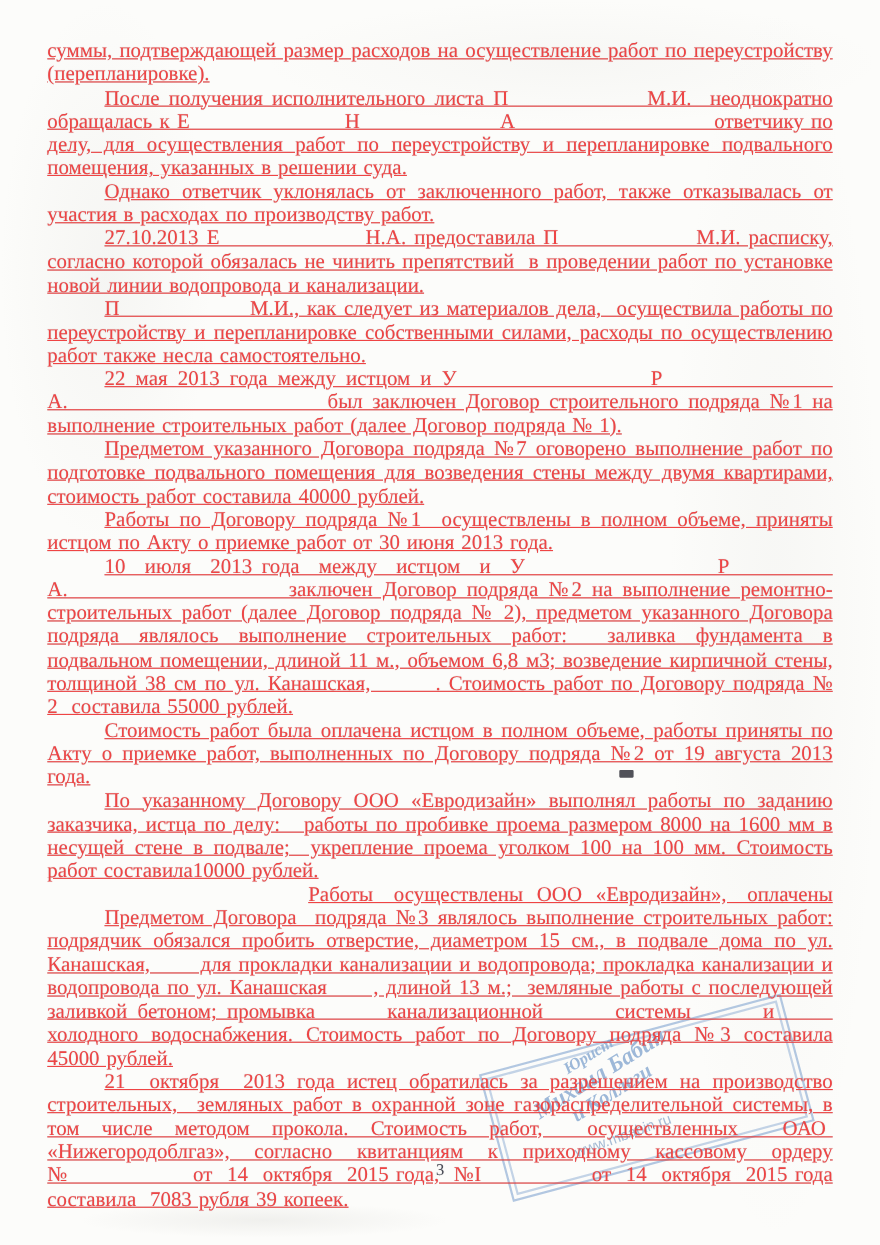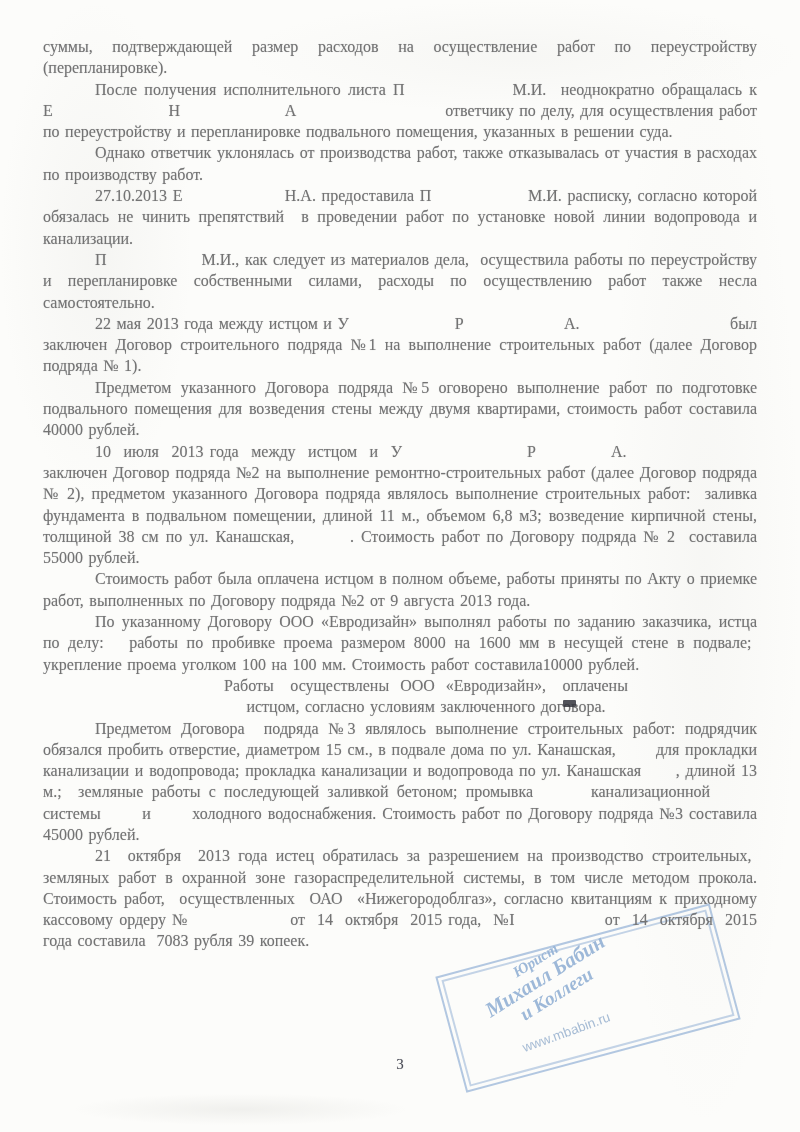--- a/index.html
+++ b/index.html
@@ -10,27 +10,28 @@
       radial-gradient(closest-side at 12% 22%, rgba(185,185,178,.10), transparent),
       radial-gradient(closest-side at 88% 50%, rgba(185,185,178,.08), transparent),
       radial-gradient(closest-side at 30% 98%, rgba(165,165,158,.14), transparent 70%),
       radial-gradient(closest-side at 65% 5%, rgba(185,185,178,.08), transparent);
     font-family:"Liberation Serif","DejaVu Serif",serif;
   }
 
   
   .text-block {
     position:absolute; left:43px; top:36px; width:714px;
-    color:#737373; font-size:16px; line-height:21.3px;
+    color:#ef4444; font-size:19px; line-height:21.3px;
     text-shadow:0 0 1px rgba(66,68,78,.30);
     z-index:2;
+    text-decoration:underline;
   }
   .text-block p { margin:0; text-align:justify; word-spacing:1.5px; }
   .text-block p.indent { text-indent:52px; }
-  .text-block p.nojust { text-align:center; }
+  .text-block p.nojust { text-align:right; }
 
   .page-number {
     position:absolute; top:1056px; left:0; width:800px; text-align:center;
     color:#4a4c56; font-size:15px; z-index:2;
     text-shadow:0 0 1px rgba(66,68,78,.3);
   }
 
   
   .blot {
     position:absolute; left:563px; top:700px; width:13px; height:7px;
@@ -72,29 +73,29 @@
     <div class="l1">Юрист</div>
     <div class="l2">Михаил Бабин</div>
     <div class="l3">и Коллеги</div>
   </div>
   <div class="stamp-url">www.mbabin.ru</div>
 </div>
 
 <div class="text-block">
   <p>суммы, подтверждающей размер расходов на осуществление работ по переустройству (перепланировке).</p>
   <p class="indent">После получения исполнительного листа П&nbsp;&nbsp;&nbsp;&nbsp;&nbsp;&nbsp;&nbsp;&nbsp;&nbsp;&nbsp;&nbsp;&nbsp;&nbsp;&nbsp; М.И.&nbsp; неоднократно обращалась к Е&nbsp;&nbsp;&nbsp;&nbsp;&nbsp;&nbsp;&nbsp;&nbsp;&nbsp;&nbsp;&nbsp;&nbsp;&nbsp;&nbsp;&nbsp;&nbsp;&nbsp;&nbsp;&nbsp;&nbsp; Н&nbsp;&nbsp;&nbsp;&nbsp;&nbsp;&nbsp;&nbsp;&nbsp;&nbsp;&nbsp;&nbsp;&nbsp;&nbsp;&nbsp;&nbsp;&nbsp;&nbsp;&nbsp; А&nbsp;&nbsp;&nbsp;&nbsp;&nbsp;&nbsp;&nbsp;&nbsp;&nbsp;&nbsp;&nbsp;&nbsp;&nbsp;&nbsp;&nbsp;&nbsp;&nbsp;&nbsp;&nbsp;&nbsp;&nbsp;&nbsp;&nbsp;&nbsp;&nbsp;&nbsp; ответчику по делу, для осуществления работ по переустройству и перепланировке подвального помещения, указанных в решении суда.</p>
-  <p class="indent">Однако ответчик уклонялась от производства работ, также отказывалась от участия в расходах по производству работ.</p>
+  <p class="indent">Однако ответчик уклонялась от заключенного работ, также отказывалась от участия в расходах по производству работ.</p>
   <p class="indent">27.10.2013 Е&nbsp;&nbsp;&nbsp;&nbsp;&nbsp;&nbsp;&nbsp;&nbsp;&nbsp;&nbsp;&nbsp;&nbsp;&nbsp;&nbsp;&nbsp;&nbsp;&nbsp; Н.А. предоставила П&nbsp;&nbsp;&nbsp;&nbsp;&nbsp;&nbsp;&nbsp;&nbsp;&nbsp;&nbsp;&nbsp;&nbsp;&nbsp;&nbsp;&nbsp;&nbsp; М.И. расписку, согласно которой обязалась не чинить препятствий&nbsp; в проведении работ по установке новой линии водопровода и канализации.</p>
   <p class="indent">П&nbsp;&nbsp;&nbsp;&nbsp;&nbsp;&nbsp;&nbsp;&nbsp;&nbsp;&nbsp;&nbsp;&nbsp;&nbsp;&nbsp;&nbsp;&nbsp; М.И., как следует из материалов дела,&nbsp; осуществила работы по переустройству и перепланировке собственными силами, расходы по осуществлению работ также несла самостоятельно.</p>
   <p class="indent">22 мая 2013 года между истцом и У&nbsp;&nbsp;&nbsp;&nbsp;&nbsp;&nbsp;&nbsp;&nbsp;&nbsp;&nbsp;&nbsp;&nbsp;&nbsp;&nbsp;&nbsp;&nbsp;&nbsp;&nbsp; Р&nbsp;&nbsp;&nbsp;&nbsp;&nbsp;&nbsp;&nbsp;&nbsp;&nbsp;&nbsp;&nbsp;&nbsp;&nbsp;&nbsp;&nbsp;&nbsp;&nbsp; А.&nbsp;&nbsp;&nbsp;&nbsp;&nbsp;&nbsp;&nbsp;&nbsp;&nbsp;&nbsp;&nbsp;&nbsp;&nbsp;&nbsp;&nbsp;&nbsp;&nbsp;&nbsp;&nbsp;&nbsp;&nbsp;&nbsp;&nbsp;&nbsp;&nbsp;&nbsp; был заключен Договор строительного подряда №1 на выполнение строительных работ (далее Договор подряда № 1).</p>
-  <p class="indent">Предметом указанного Договора подряда №5 оговорено выполнение работ по подготовке подвального помещения для возведения стены между двумя квартирами, стоимость работ составила 40000 рублей.</p>
+  <p class="indent">Предметом указанного Договора подряда №7 оговорено выполнение работ по подготовке подвального помещения для возведения стены между двумя квартирами, стоимость работ составила 40000 рублей.</p>
+  <p class="indent">Работы по Договору подряда №1&nbsp; осуществлены в полном объеме, приняты истцом по Акту о приемке работ от 30 июня 2013 года.</p>
   <p class="indent">10&nbsp; июля&nbsp; 2013 года&nbsp; между&nbsp; истцом&nbsp; и&nbsp; У&nbsp;&nbsp;&nbsp;&nbsp;&nbsp;&nbsp;&nbsp;&nbsp;&nbsp;&nbsp;&nbsp;&nbsp;&nbsp;&nbsp;&nbsp;&nbsp;&nbsp;&nbsp;&nbsp; Р&nbsp;&nbsp;&nbsp;&nbsp;&nbsp;&nbsp;&nbsp;&nbsp;&nbsp;&nbsp;&nbsp; А.&nbsp;&nbsp;&nbsp;&nbsp;&nbsp;&nbsp;&nbsp;&nbsp;&nbsp;&nbsp;&nbsp;&nbsp;&nbsp;&nbsp;&nbsp;&nbsp;&nbsp;&nbsp;&nbsp;&nbsp;&nbsp; заключен Договор подряда №2 на выполнение ремонтно-строительных работ (далее Договор подряда № 2), предметом указанного Договора подряда являлось выполнение строительных работ:&nbsp; заливка фундамента в подвальном помещении, длиной 11 м., объемом 6,8 м3; возведение кирпичной стены, толщиной 38 см по ул. Канашская,&nbsp;&nbsp;&nbsp;&nbsp;&nbsp;&nbsp;&nbsp;&nbsp;. Стоимость работ по Договору подряда № 2&nbsp; составила 55000 рублей.</p>
-  <p class="indent">Стоимость работ была оплачена истцом в полном объеме, работы приняты по Акту о приемке работ, выполненных по Договору подряда №2 от 9 августа 2013 года.</p>
+  <p class="indent">Стоимость работ была оплачена истцом в полном объеме, работы приняты по Акту о приемке работ, выполненных по Договору подряда №2 от 19 августа 2013 года.</p>
   <p class="indent">По указанному Договору ООО «Евродизайн» выполнял работы по заданию заказчика, истца по делу:&nbsp;&nbsp; работы по пробивке проема размером 8000 на 1600 мм в несущей стене в подвале;&nbsp; укрепление проема уголком 100 на 100 мм. Стоимость работ составила10000 рублей.</p>
   <p class="indent nojust">Работы&nbsp;&nbsp; осуществлены&nbsp; ООО&nbsp; «Евродизайн»,&nbsp;&nbsp; оплачены</p>
-  <p class="indent nojust">истцом, согласно условиям заключенного договора.</p>
   <p class="indent">Предметом Договора&nbsp; подряда №3 являлось выполнение строительных работ: подрядчик обязался пробить отверстие, диаметром 15 см., в подвале дома по ул. Канашская,&nbsp;&nbsp;&nbsp;&nbsp;&nbsp;&nbsp; для прокладки канализации и водопровода; прокладка канализации и водопровода по ул. Канашская&nbsp;&nbsp;&nbsp;&nbsp;&nbsp;&nbsp;, длиной 13 м.;&nbsp; земляные работы с последующей заливкой бетоном; промывка&nbsp;&nbsp;&nbsp;&nbsp;&nbsp;&nbsp; канализационной&nbsp;&nbsp;&nbsp;&nbsp;&nbsp;&nbsp; системы&nbsp;&nbsp;&nbsp;&nbsp;&nbsp;&nbsp; и&nbsp;&nbsp;&nbsp;&nbsp;&nbsp;&nbsp; холодного водоснабжения. Стоимость работ по Договору подряда №3 составила 45000 рублей.</p>
   <p class="indent">21&nbsp; октября&nbsp; 2013 года истец обратилась за разрешением на производство строительных,&nbsp; земляных работ в охранной зоне газораспределительной системы, в том числе методом прокола. Стоимость работ,&nbsp; осуществленных&nbsp; ОАО&nbsp; «Нижегородоблгаз», согласно квитанциям к приходному кассовому ордеру №&nbsp;&nbsp;&nbsp;&nbsp;&nbsp;&nbsp;&nbsp;&nbsp;&nbsp;&nbsp;&nbsp;&nbsp;&nbsp;&nbsp;&nbsp;&nbsp; от&nbsp; 14&nbsp; октября&nbsp; 2015 года,&nbsp; №I&nbsp;&nbsp;&nbsp;&nbsp;&nbsp;&nbsp;&nbsp;&nbsp;&nbsp;&nbsp;&nbsp;&nbsp;&nbsp;&nbsp; от&nbsp; 14&nbsp; октября&nbsp; 2015 года составила&nbsp; 7083 рубля 39 копеек.</p>
 </div>
 
 <div class="blot"></div>
 
 <div class="page-number">3</div>
 
 </body></html>

